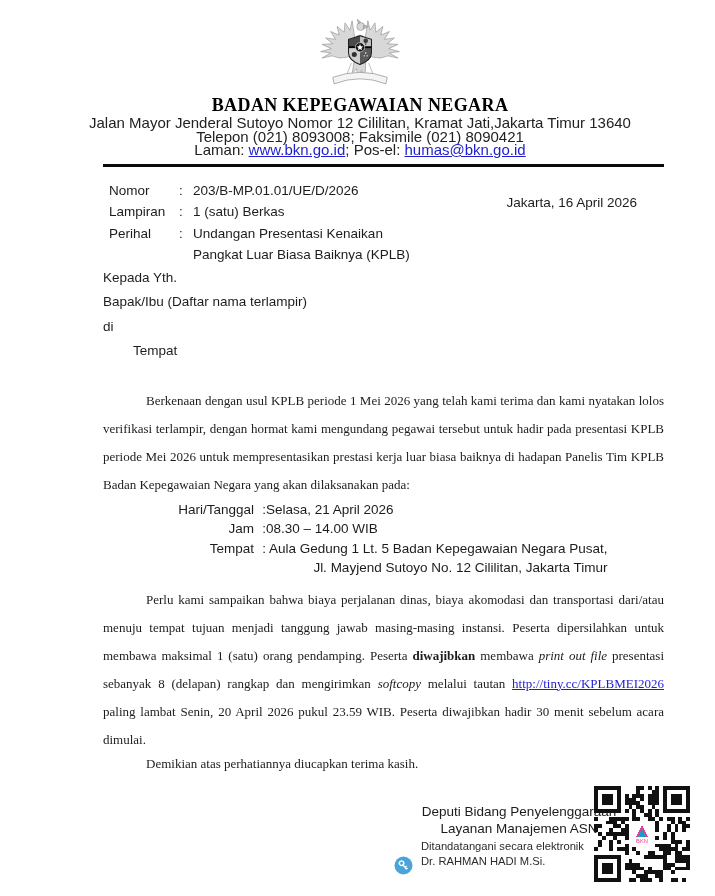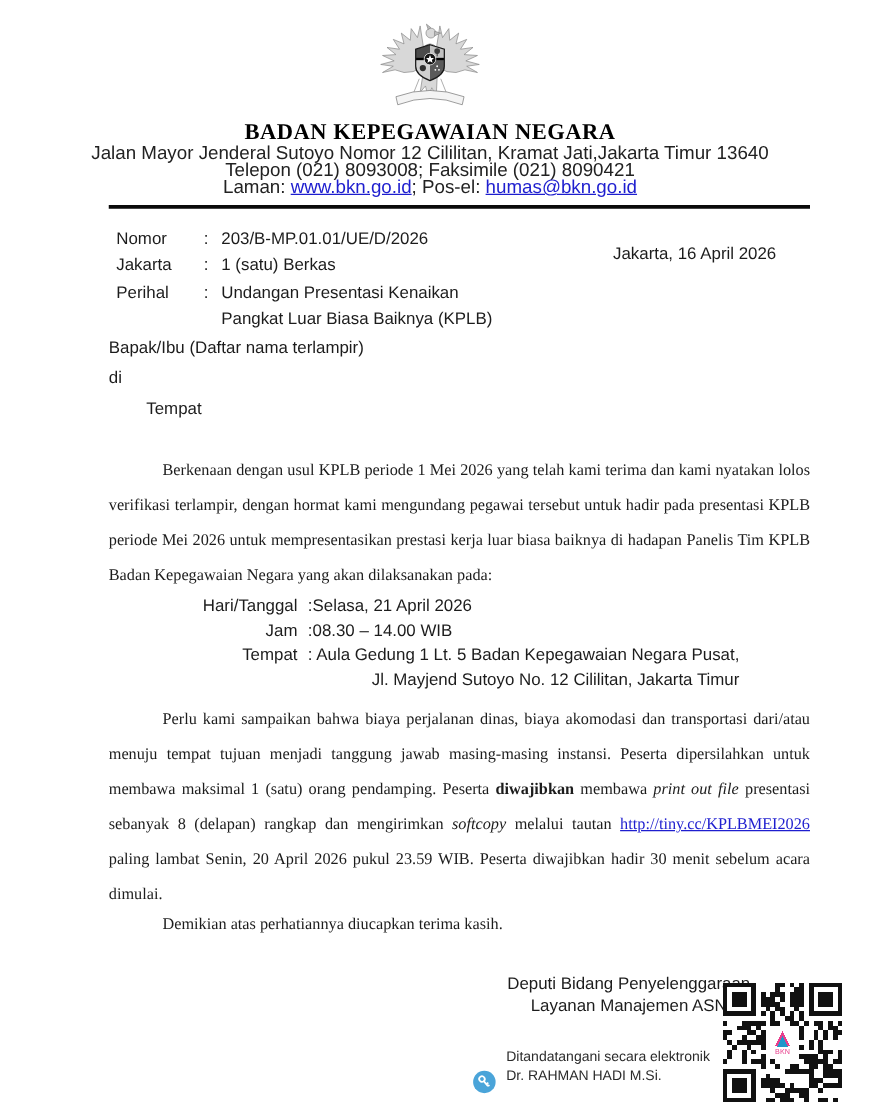--- a/index.html
+++ b/index.html
@@ -1,18 +1,18 @@
 <!DOCTYPE html>
 <html><head>
 <meta charset="utf-8">
 <style>
   html,body{margin:0;padding:0;background:#ffffff;}
   .page{
     position:relative;width:688px;height:896px;background:#ffffff;overflow:hidden;
-    font-family:"Liberation Sans", sans-serif;color:#1c1c1c;
+    font-family:"Liberation Sans", sans-serif;color:#1c1c1c;margin-left:16px;
   }
   .scan-edge{position:absolute;left:706px;top:8px;width:4px;height:888px;background:#ebebeb;border-radius:3px;}
   
   .hdr{padding-top:13px;text-align:center;}
   .emblem{height:80px;display:flex;justify-content:center;}
   .agency{margin:3px 0 1px 0;font-family:"Liberation Serif", serif;font-weight:bold;
     font-size:18px;line-height:19px;letter-spacing:.4px;color:#000;}
   .addr{font-size:15px;line-height:13.5px;color:#222;}
   .lnk{color:#1e1ecf;text-decoration:underline;cursor:pointer;}
   .rule{margin:7px 0 0 87px;width:561px;height:3px;background:#0a0a0a;}
@@ -107,38 +107,39 @@
     <div class="rule"></div>
   </div>
 
   <div class="meta">
     <div class="mrow">
       <span class="mlabel">Nomor</span>
       <span class="mcolon">:</span>
       <span>203/B-MP.01.01/UE/D/2026</span>
     </div>
     <div class="mrow">
-      <span class="mlabel">Jakarta</span>
+      <span class="mlabel">Lampiran</span>
       <span class="mcolon">:</span>
       <span>1 (satu) Berkas</span>
     </div>
     <div class="mrow">
       <span class="mlabel">Perihal</span>
       <span class="mcolon">:</span>
       <span>Undangan Presentasi Kenaikan</span>
     </div>
     <div class="mrow">
       <span class="mlabel"></span>
       <span class="mcolon"></span>
       <span>Pangkat Luar Biasa Baiknya (KPLB)</span>
     </div>
     <div class="dateline">Jakarta, 16 April 2026</div>
   </div>
 
   <div class="recipient">
+    <div>Kepada Yth.</div>
     <div>Bapak/Ibu (Daftar nama terlampir)</div>
     <div>di</div>
     <div class="indent2">Tempat</div>
   </div>
 
   <p class="para p1">Berkenaan dengan usul KPLB periode 1 Mei 2026 yang telah kami terima dan kami nyatakan lolos verifikasi terlampir, dengan hormat kami mengundang pegawai tersebut untuk hadir pada presentasi KPLB periode Mei 2026 untuk mempresentasikan prestasi kerja luar biasa baiknya di hadapan Panelis Tim KPLB Badan Kepegawaian Negara yang akan dilaksanakan pada:</p>
 
   <div class="schedule">
     <div class="srow">
       <span class="slabel">Hari/Tanggal</span>

